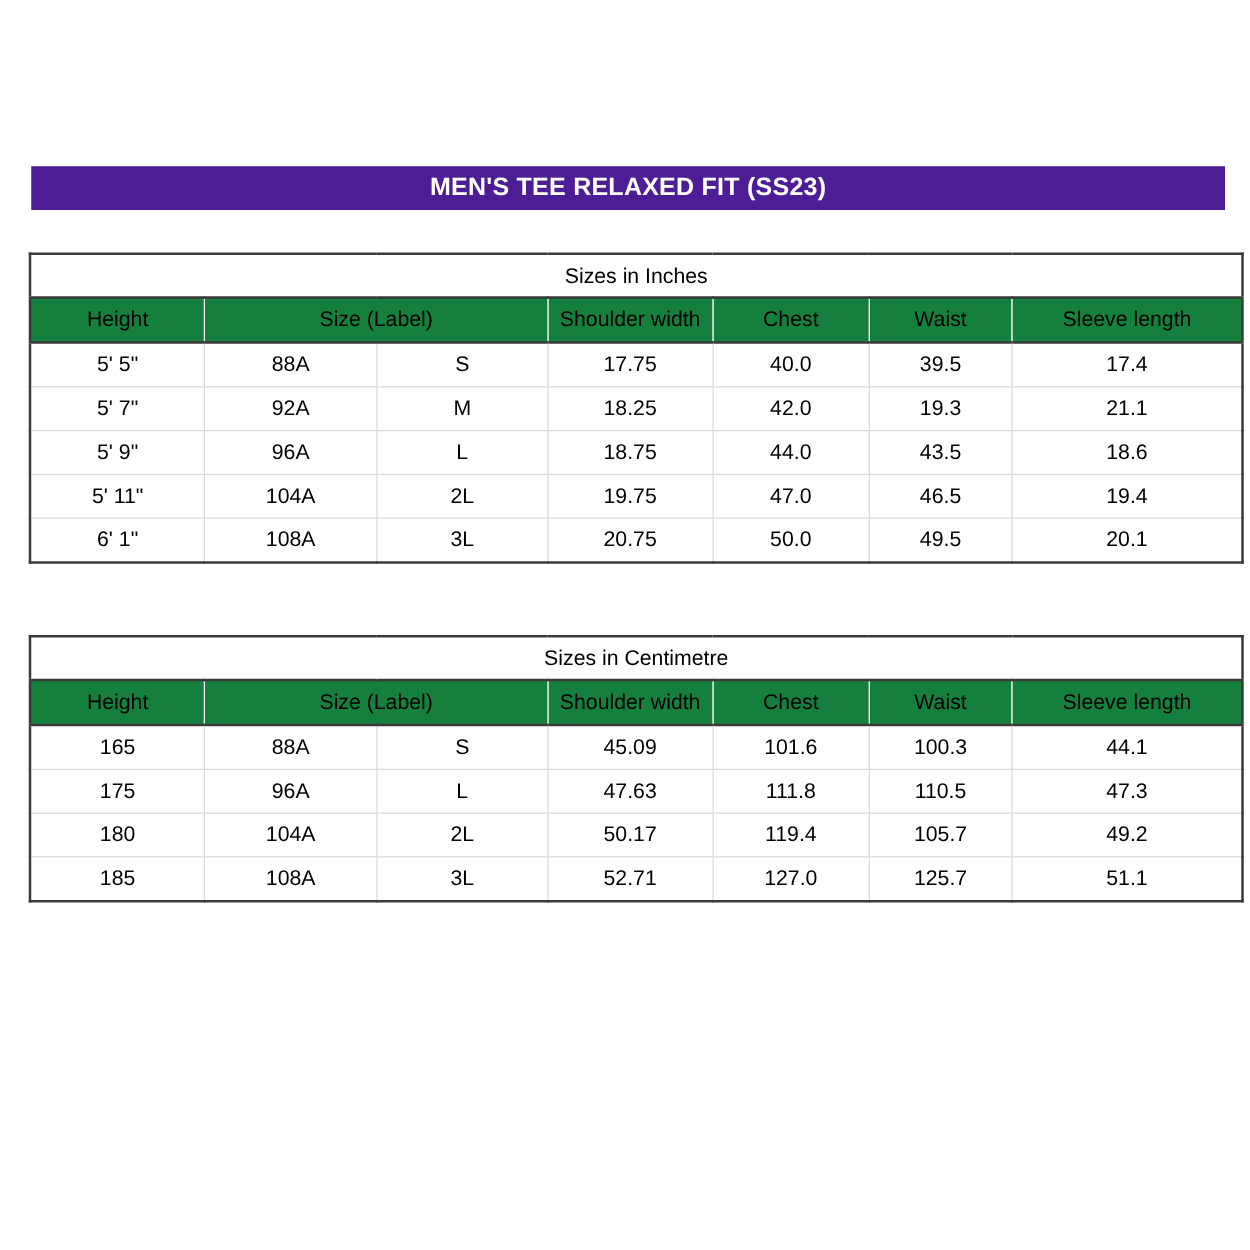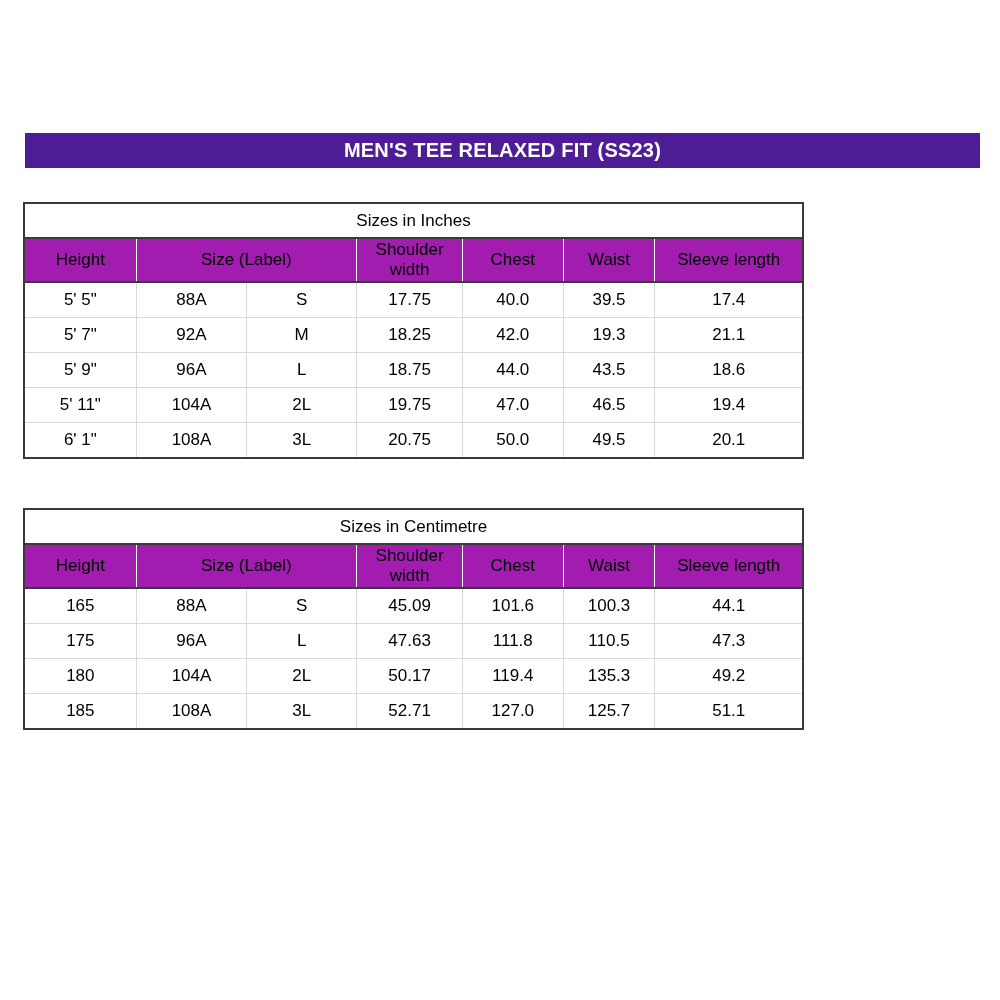--- a/index.html
+++ b/index.html
@@ -25,39 +25,39 @@
     display: flex;
     align-items: center;
     justify-content: center;
     font-size: 20px;
     font-weight: bold;
     letter-spacing: 0.2px;
   }
   table.size-table {
     position: absolute;
     left: 23px;
-    width: 781px;
+    width: 972px;
     border-collapse: collapse;
     table-layout: fixed;
     font-size: 17px;
     border: 2px solid #3a3a3a;
   }
   #table-inches { top: 202px; }
   #table-cm     { top: 508px; }
   .title-row td {
     height: 31px;
     text-align: center;
     vertical-align: middle;
     background: #ffffff;
     border-bottom: 2px solid #3a3a3a;
     font-size: 17px;
   }
   .header-row th {
     height: 32px;
-    background: #a21caf;
+    background: #15803d;
     font-weight: normal;
     text-align: center;
     vertical-align: middle;
     border-left: 1px solid #ffffff;
     border-right: 1px solid #ffffff;
     border-bottom: 2px solid #3a3a3a;
     font-size: 17px;
   }
   tbody td {
     height: 32px;
@@ -187,21 +187,21 @@
       <td>111.8</td>
       <td>110.5</td>
       <td>47.3</td>
     </tr>
     <tr>
       <td>180</td>
       <td>104A</td>
       <td>2L</td>
       <td>50.17</td>
       <td>119.4</td>
-      <td>135.3</td>
+      <td>105.7</td>
       <td>49.2</td>
     </tr>
     <tr>
       <td>185</td>
       <td>108A</td>
       <td>3L</td>
       <td>52.71</td>
       <td>127.0</td>
       <td>125.7</td>
       <td>51.1</td>

